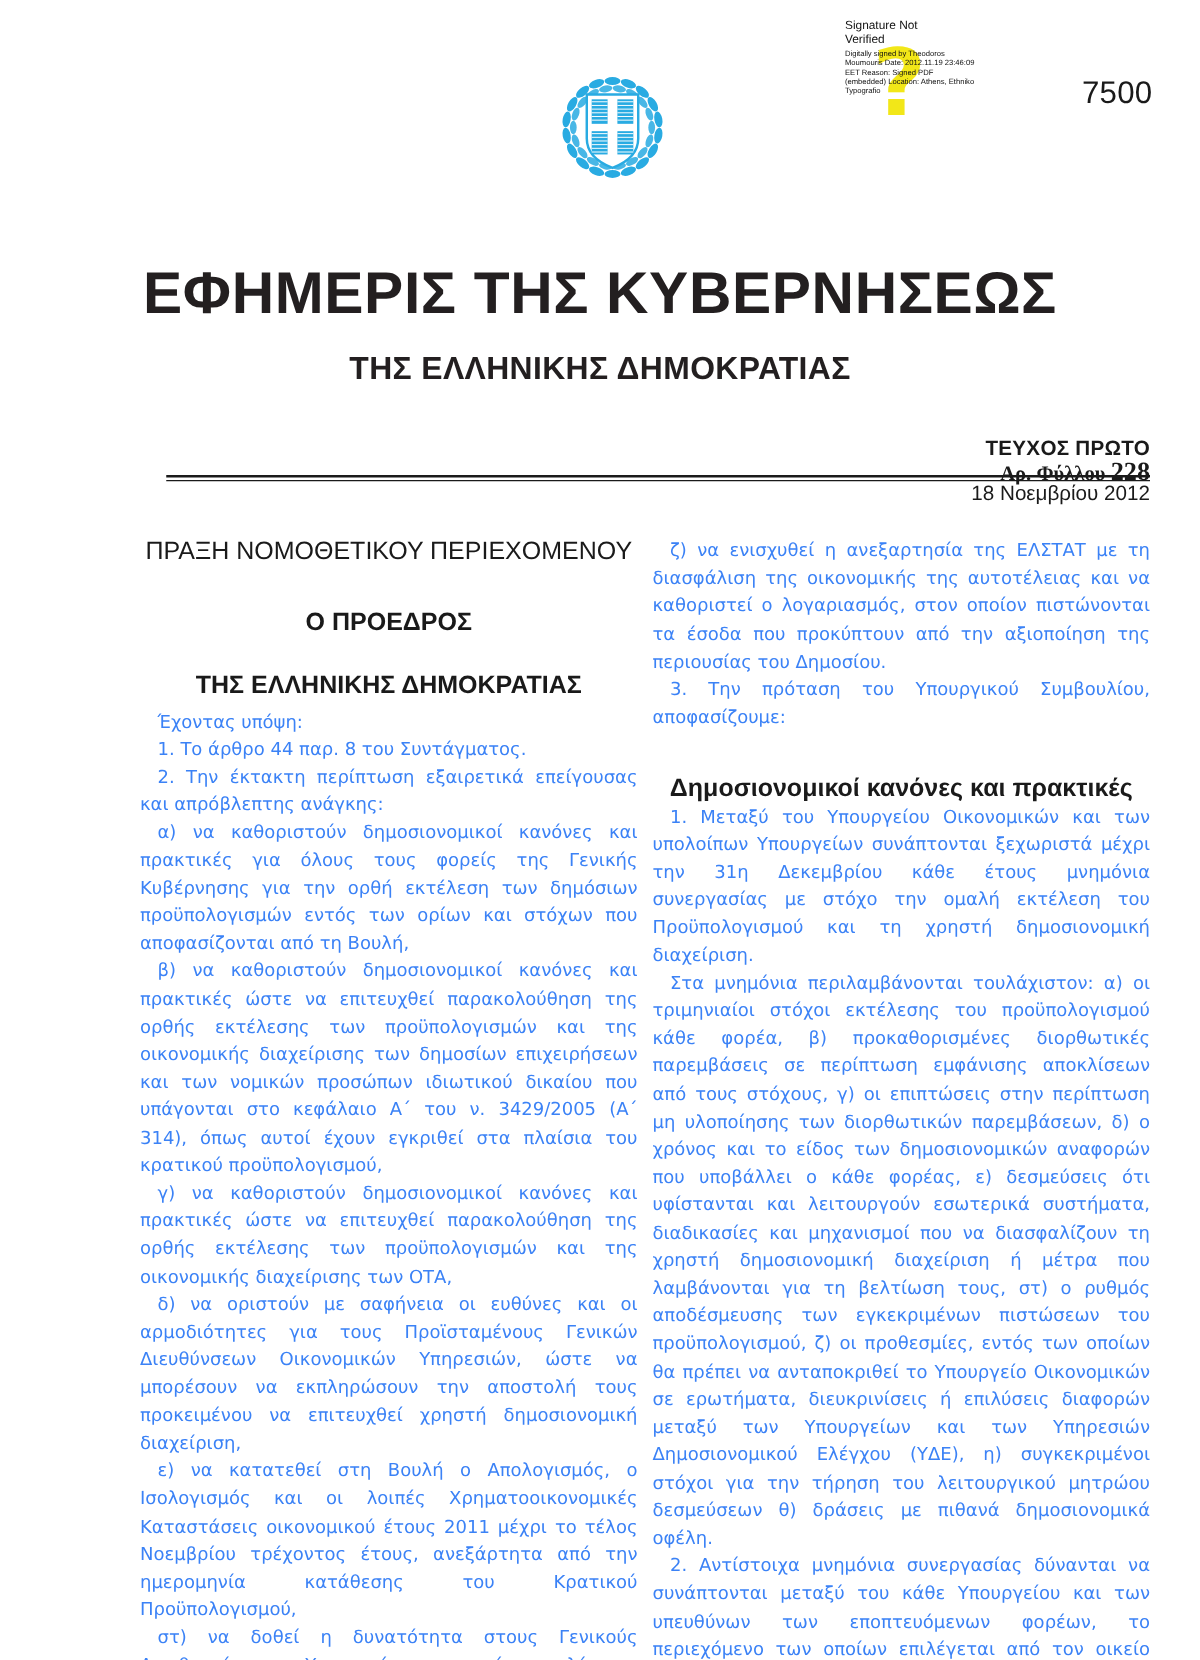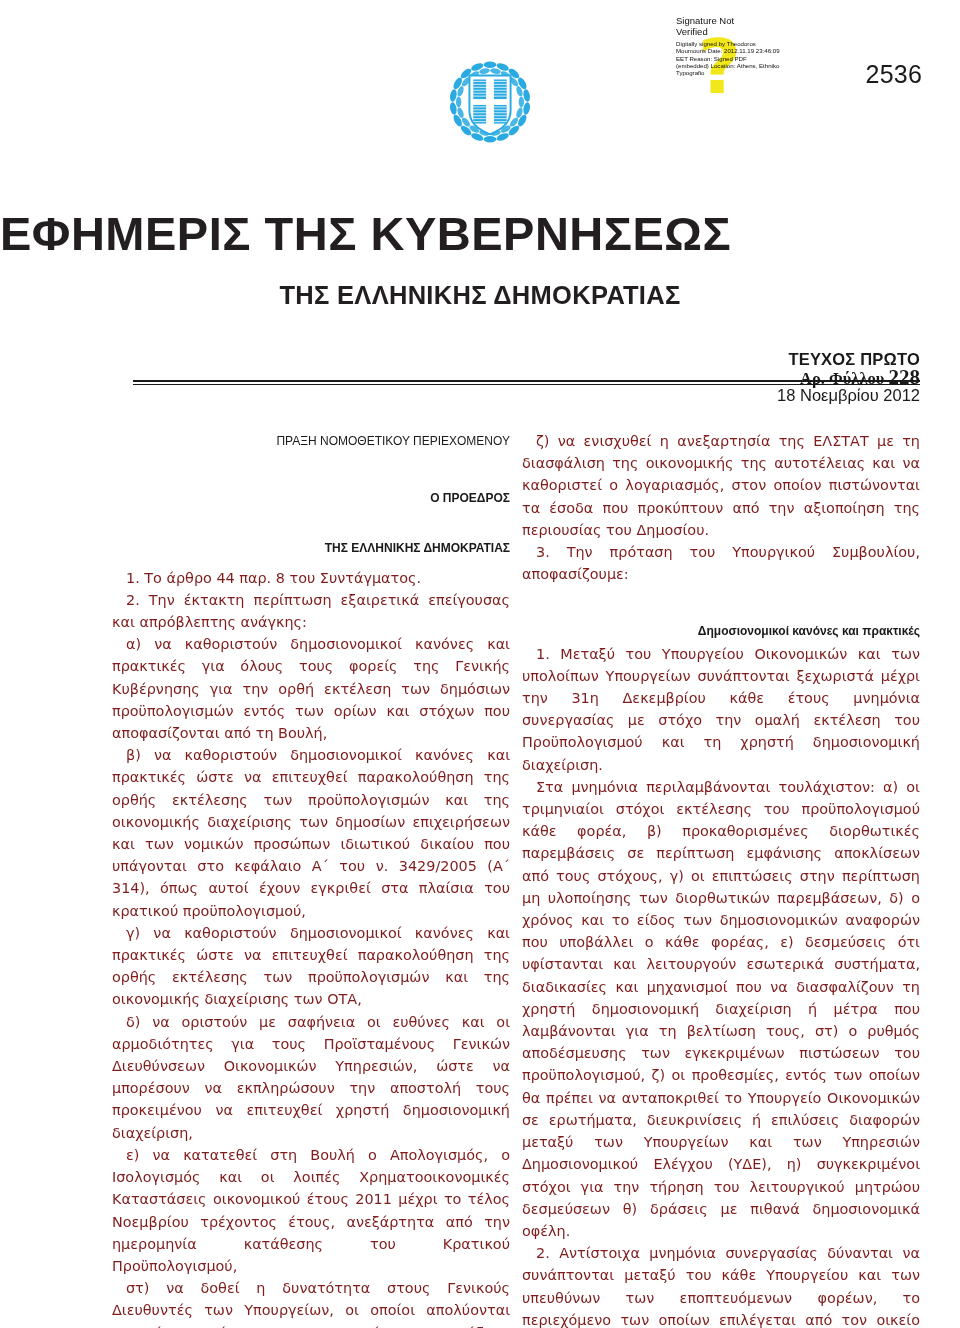--- a/index.html
+++ b/index.html
@@ -79,21 +79,21 @@
     width: 98px;
     height: 132px;
   }
 
   
   #masthead-title {
     position: absolute;
     left: 0;
     right: 0;
     top: 206px;
-    text-align: left;
+    text-align: center;
     font-family: "Liberation Sans", sans-serif;
     font-weight: bold;
     font-size: 47px;
     letter-spacing: 0.5px;
     color: #231f20;
   }
   #masthead-sub {
     position: absolute;
     left: 0;
     right: 0;
@@ -171,54 +171,54 @@
   }
   .column {
     position: absolute;
     top: 0;
     width: 398px;
   }
   #col-left  { left: 0px; }
   #col-right { left: 410px; }
 
   .ctr {
-    text-align: right;
-    font-family: "Liberation Sans", sans-serif;
-    font-size: 12px;
+    text-align: center;
+    font-family: "Liberation Sans", sans-serif;
+    font-size: 20px;
     line-height: 22.2px;
     color: #1a1a1a;
   }
   .ctr.bold { font-weight: bold; margin-top: 28px; }
   .ctr.regular-serifless { font-weight: normal; }
 
   .para {
     text-align: justify;
     text-justify: inter-word;
     font-family: "DejaVu Sans", sans-serif;
     font-size: 14.4px;
     line-height: 22.2px;
-    color: #7f1d1d;
+    color: #3b82f6;
     margin: 0;
     hyphens: manual;
   }
   .para.indent { text-indent: 14px; }
   .spacer-sm { height: 7px; }
 </style>
 </head>
 <body>
 
 <div id="page">
 
   <div id="sig-stamp">
     <div id="sig-qmark">?</div>
     <div id="sig-head">Signature Not Verified</div>
     <div id="sig-body">Digitally signed by Theodoros Moumouris Date: 2012.11.19 23:46:09 EET Reason: Signed PDF (embedded) Location: Athens, Ethniko Typografio</div>
   </div>
 
-  <div id="page-number">2536</div>
+  <div id="page-number">7500</div>
 
   <div id="emblem">
     <svg viewBox="0 0 200 200" width="98" height="132" xmlns="http://www.w3.org/2000/svg" aria-hidden="true">
       <g fill="none" stroke="#29abe2" stroke-width="3">
 
         <g>
           <circle cx="100" cy="100" r="78" stroke="#29abe2" stroke-width="2.5" fill="none" opacity="0.0"></circle>
         </g>
         <g id="wreath">
 
@@ -322,20 +322,21 @@
   <div id="issue-date">18 Νοεμβρίου 2012</div>
 
   <div id="columns">
 
     <div class="column" id="col-left">
       <div class="ctr">ΠΡΑΞΗ ΝΟΜΟΘΕΤΙΚΟΥ ΠΕΡΙΕΧΟΜΕΝΟΥ</div>
       <div class="spacer-sm"></div>
       <div class="ctr bold">Ο ΠΡΟΕΔΡΟΣ</div>
       <div class="ctr bold">ΤΗΣ ΕΛΛΗΝΙΚΗΣ ΔΗΜΟΚΡΑΤΙΑΣ</div>
       <div class="spacer-sm"></div>
+      <p class="para indent">Έχοντας υπόψη:</p>
       <p class="para indent">1. Το άρθρο 44 παρ. 8 του Συντάγματος.</p>
       <p class="para indent">2. Την έκτακτη περίπτωση εξαιρετικά επείγουσας και απρόβλεπτης ανάγκης:</p>
       <p class="para indent">α) να καθοριστούν δημοσιονομικοί κανόνες και πρακτικές για όλους τους φορείς της Γενικής Κυβέρνησης για την ορθή εκτέλεση των δημόσιων προϋπολογισμών εντός των ορίων και στόχων που αποφασίζονται από τη Βουλή,</p>
       <p class="para indent">β) να καθοριστούν δημοσιονομικοί κανόνες και πρακτικές ώστε να επιτευχθεί παρακολούθηση της ορθής εκτέλεσης των προϋπολογισμών και της οικονομικής διαχείρισης των δημοσίων επιχειρήσεων και των νομικών προσώπων ιδιωτικού δικαίου που υπάγονται στο κεφάλαιο Α΄ του ν. 3429/2005 (Α΄ 314), όπως αυτοί έχουν εγκριθεί στα πλαίσια του κρατικού προϋπολογισμού,</p>
       <p class="para indent">γ) να καθοριστούν δημοσιονομικοί κανόνες και πρακτικές ώστε να επιτευχθεί παρακολούθηση της ορθής εκτέλεσης των προϋπολογισμών και της οικονομικής διαχείρισης των ΟΤΑ,</p>
       <p class="para indent">δ) να οριστούν με σαφήνεια οι ευθύνες και οι αρμοδιότητες για τους Προϊσταμένους Γενικών Διευθύνσεων Οικονομικών Υπηρεσιών, ώστε να μπορέσουν να εκπληρώσουν την αποστολή τους προκειμένου να επιτευχθεί χρηστή δημοσιονομική διαχείριση,</p>
       <p class="para indent">ε) να κατατεθεί στη Βουλή ο Απολογισμός, ο Ισολογισμός και οι λοιπές Χρηματοοικονομικές Καταστάσεις οικονομικού έτους 2011 μέχρι το τέλος Νοεμβρίου τρέχοντος έτους, ανεξάρτητα από την ημερομηνία κατάθεσης του Κρατικού Προϋπολογισμού,</p>
       <p class="para indent">στ) να δοθεί η δυνατότητα στους Γενικούς Διευθυντές των Υπουργείων, οι οποίοι απολύονται αυτοδίκαια, σύμφωνα με τις ισχύουσες διατάξεις, μετά από αίτηση τους να παραμείνουν στην Υπηρεσία και μέχρι την επιλογή και τοποθέτηση νέων προϊσταμένων,</p>
     </div>
 

